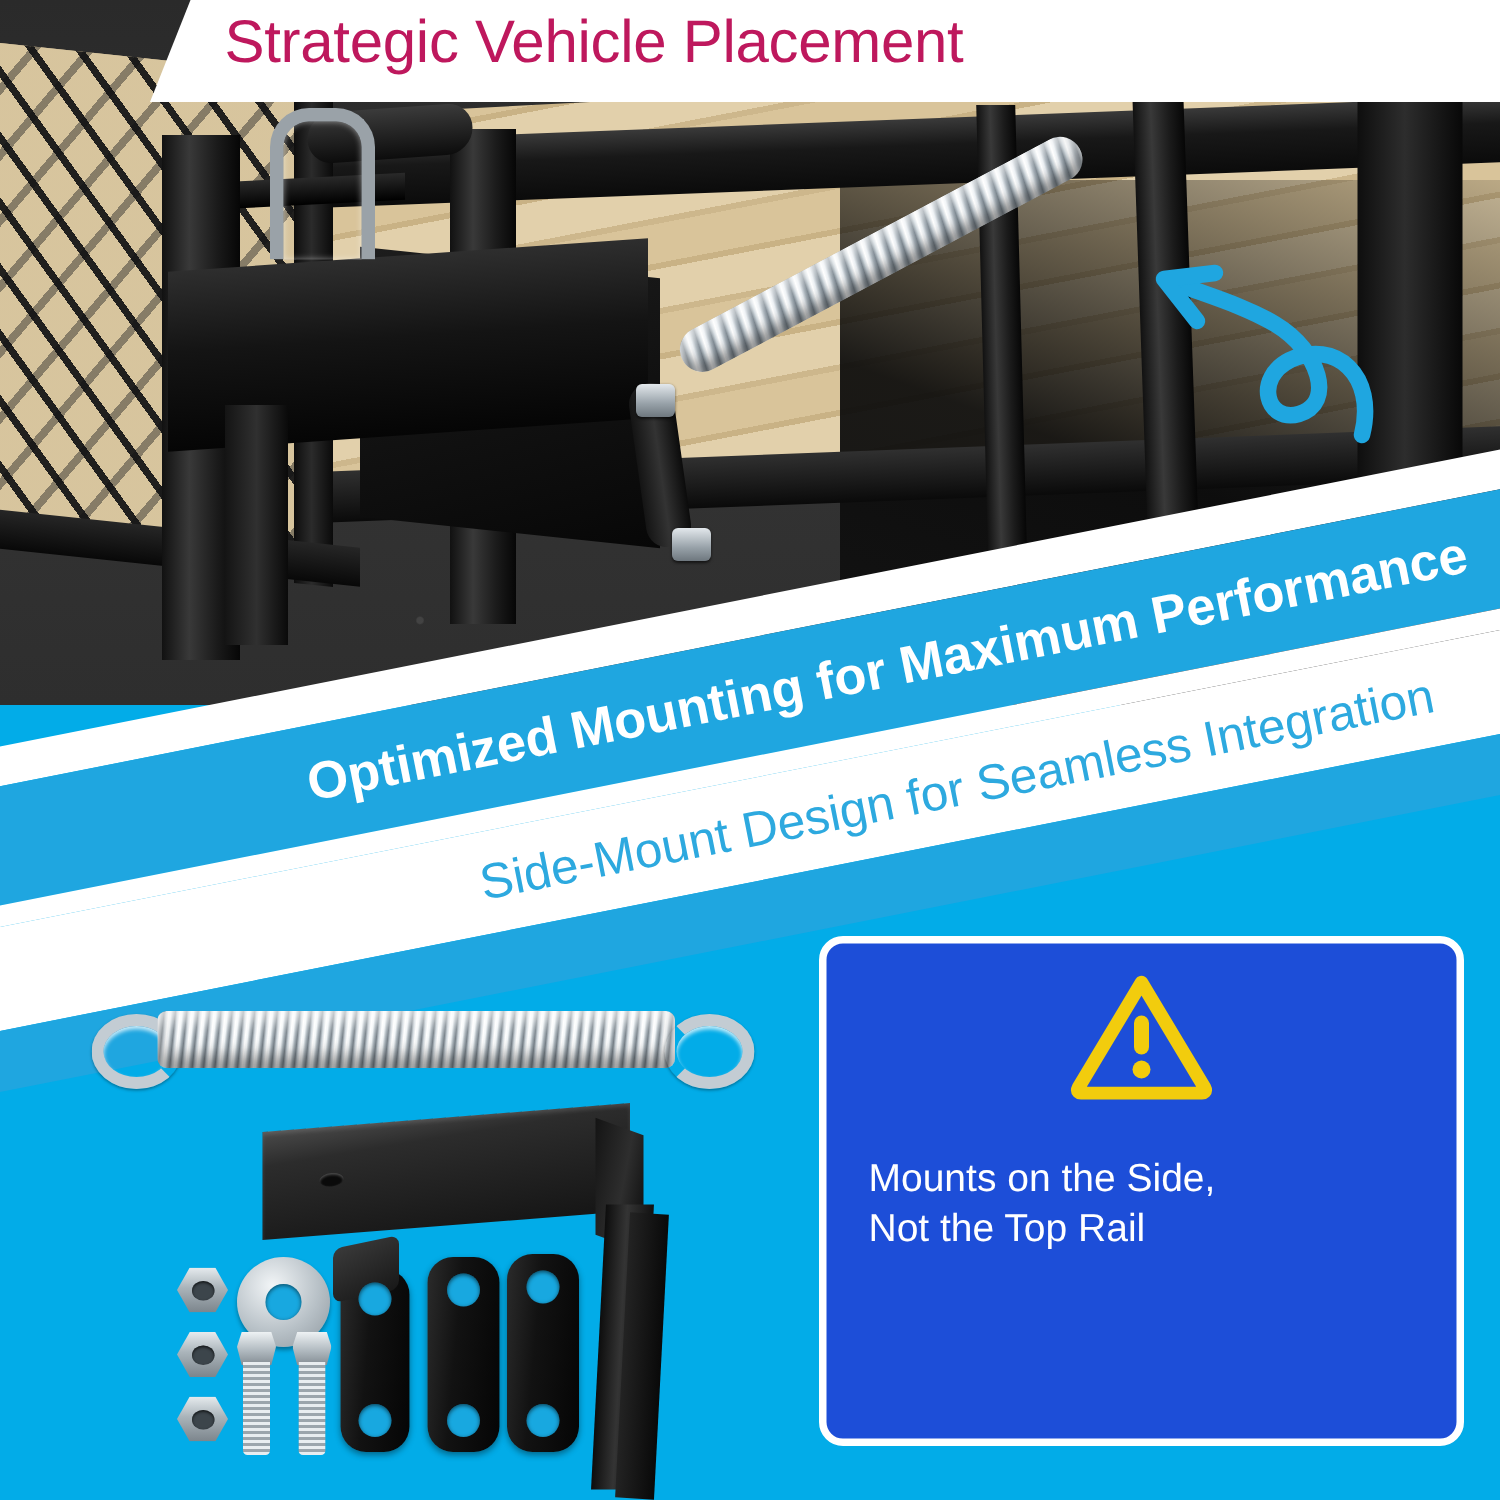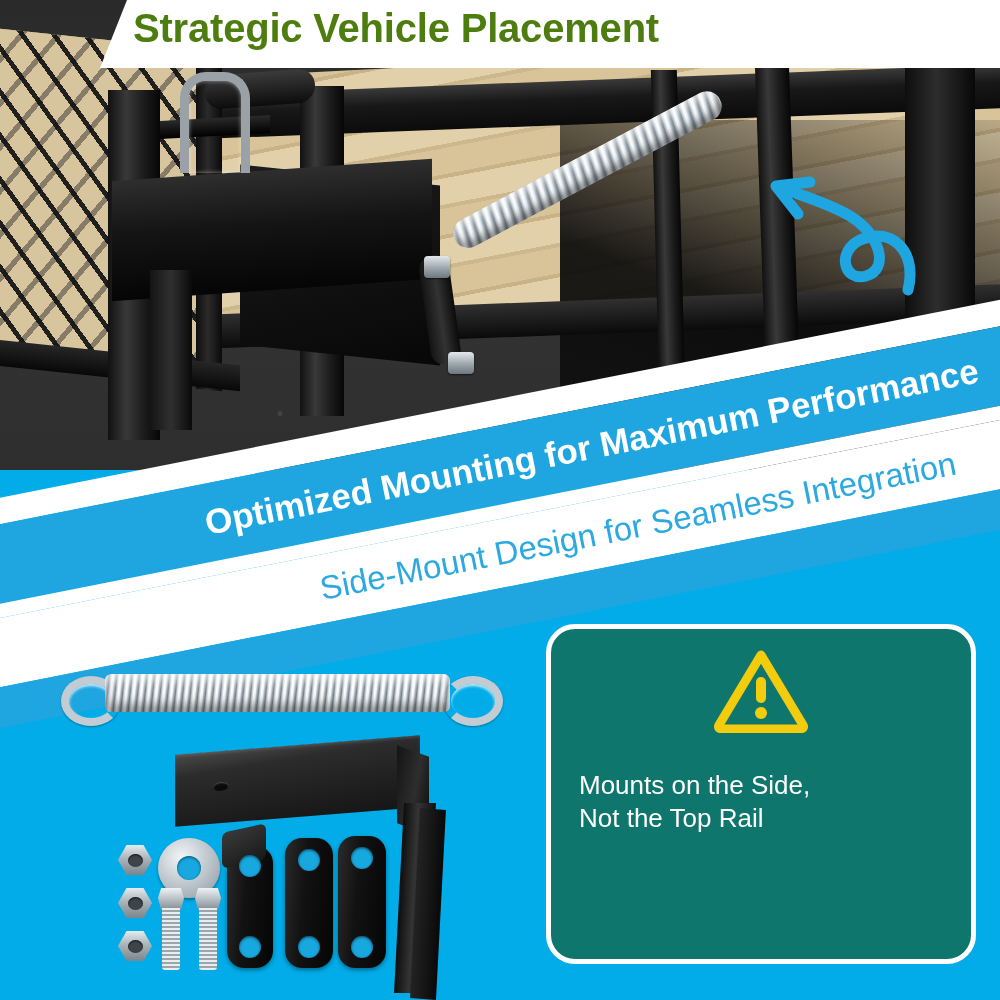--- a/index.html
+++ b/index.html
@@ -166,23 +166,23 @@
     left: 0; top: 0;
     width: 1000px; height: 68px;
     background: #ffffff;
     clip-path: polygon(127px 0, 1000px 0, 1000px 68px, 100px 68px);
   }
   .title-text {
     position: absolute;
     left: 0; top: 6px; width: 792px;
     text-align: center;
     font-size: 40px;
-    font-weight: bold;
+    font-weight: normal;
     letter-spacing: -0.2px;
-    color: #4d7c0f;
+    color: #be185d;
   }
 
   
   .band-wrap {
     position: absolute;
     left: -60px; top: 400px;
     width: 1130px; height: 240px;
     transform: rotate(-11.2deg);
     transform-origin: center center;
   }
@@ -343,23 +343,23 @@
     background: linear-gradient(160deg,#3a3a3a,#181818);
     transform: skewY(-12deg);
     border-radius: 6px;
   }
 
   
   .info-card {
     position: absolute;
     left: 546px; top: 624px;
     width: 430px; height: 340px;
-    background: #0f766e;
+    background: #1d4ed8;
     border: 5px solid #ffffff;
-    border-radius: 29px;
+    border-radius: 16px;
     box-sizing: border-box;
   }
   .warn-icon-wrap {
     position: absolute; left: 0; top: 18px; width: 100%;
     display: flex; justify-content: center;
   }
   .card-text {
     position: absolute; left: 28px; right: 22px;
     color: #ffffff;
     font-size: 26px;

